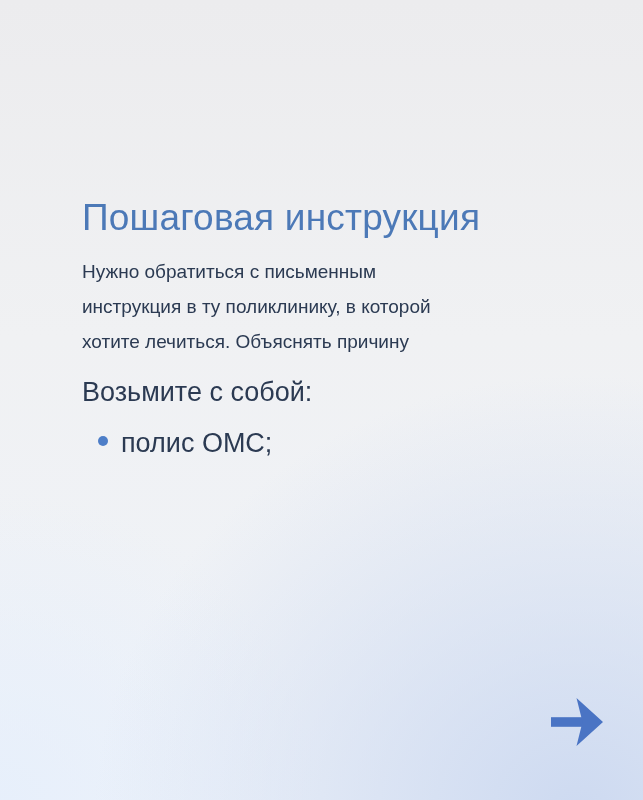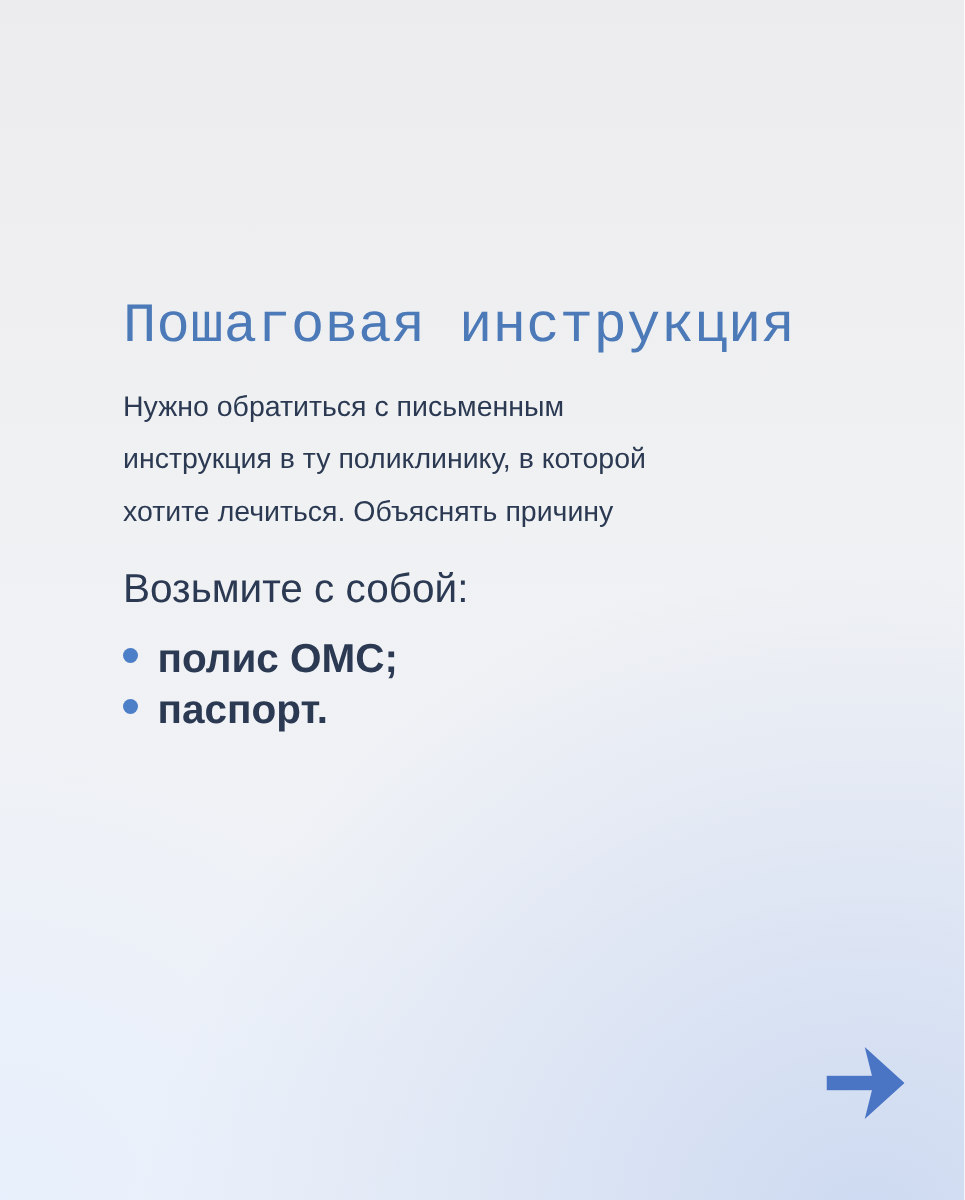--- a/index.html
+++ b/index.html
@@ -19,45 +19,44 @@
       linear-gradient(180deg, #ececee 0%, #f0f1f3 42%, #eff3f9 100%);
   }
   .content {
     position: absolute;
     left: 82px;
     top: 196px;
     width: 540px;
   }
   .title {
     margin: 0 0 14px 0;
-    font-family: Liberation Mono, monospace;
+    font-family: Liberation Sans, sans-serif;
     font-weight: 400;
     font-size: 37px;
     line-height: 44px;
     letter-spacing: 0.2px;
     color: #4c79b7;
   }
   .paragraph {
     margin: 0 0 15px 0;
     font-size: 19px;
     line-height: 35px;
     color: #2b3a52;
   }
   .paragraph .line { white-space: nowrap; }
   .intro {
     margin: 16px 0 12px 0;
     font-size: 27px;
     line-height: 35px;
     color: #2b3a52;
   }
   .doc-list {
-    margin: 0;
+    margin: 16px;
     padding: 0;
     list-style: none;
-    font-weight: bold;
   }
   .doc-list li {
     display: flex;
     align-items: baseline;
     font-size: 27px;
     line-height: 34px;
     color: #2b3a52;
   }
   .dot {
     flex: 0 0 auto;
@@ -94,24 +93,20 @@
       <div class="line">хотите лечиться. Объяснять причину</div>
     </div>
 
     <p class="intro">Возьмите с собой:</p>
 
     <ul class="doc-list">
       <li>
         <span class="dot"></span>
         <span>полис ОМС;</span>
       </li>
-      <li>
-        <span class="dot"></span>
-        <span>паспорт.</span>
-      </li>
     </ul>
 
   </div>
 
   <svg class="next-arrow" viewBox="0 0 52 50" xmlns="http://www.w3.org/2000/svg" aria-hidden="true">
     <g fill="#4a74c4">
       <rect x="0" y="20.2" width="37" height="9.6"></rect>
       <polygon points="25.5,1 52,25 25.5,49 31.5,25"></polygon>
     </g>
   </svg>

